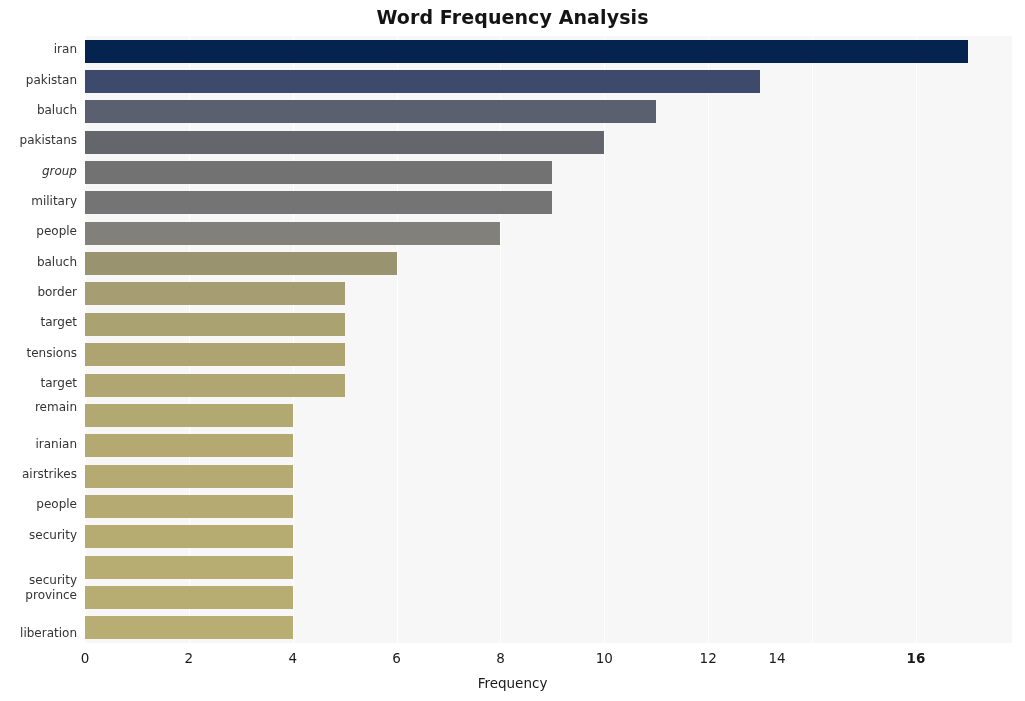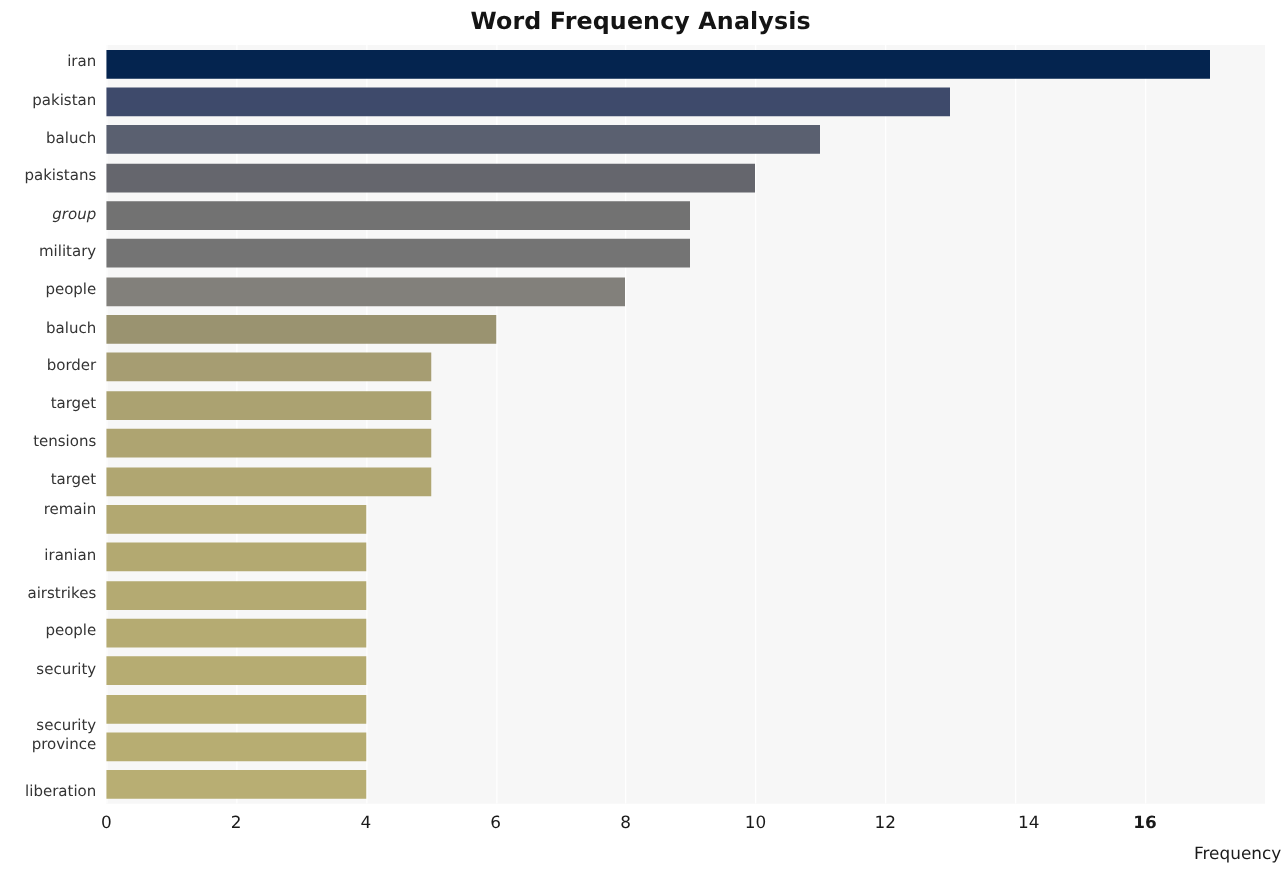--- a/index.html
+++ b/index.html
@@ -80,21 +80,21 @@
     font-size: 13.5px;
     color: #1a1a1a;
     white-space: nowrap;
   }
 
   #xaxis-label {
     position: absolute;
     left: 0;
     top: 675px;
     width: 1025px;
-    text-align: right;
+    text-align: center;
     font-size: 13.5px;
     color: #1a1a1a;
   }
 </style>
 </head>
 <body>
 
 <div id="figure" style="background: rgb(255, 255, 255);">
 
   <div id="chart-title">Word Frequency Analysis</div>
@@ -158,19 +158,19 @@
       <div class="ytick-wrap" style="top: 626px;">liberation</div>
     </div>
   <div id="xtick-labels">
       <div class="xtick-wrap" style="left: 85px;">0</div>
       <div class="xtick-wrap" style="left: 188.866px;">2</div>
       <div class="xtick-wrap" style="left: 292.731px;">4</div>
       <div class="xtick-wrap" style="left: 396.597px;">6</div>
       <div class="xtick-wrap" style="left: 500.462px;">8</div>
       <div class="xtick-wrap" style="left: 604.328px;">10</div>
       <div class="xtick-wrap" style="left: 708.193px;">12</div>
-      <div class="xtick-wrap" style="left: 823px;">14</div>
+      <div class="xtick-wrap" style="left: 777px;">14</div>
       <div class="xtick-wrap" style="left: 915.924px; font-weight: bold;">16</div>
     </div>
 
   <div id="xaxis-label">Frequency</div>
 
 </div>
 
 </body></html>

